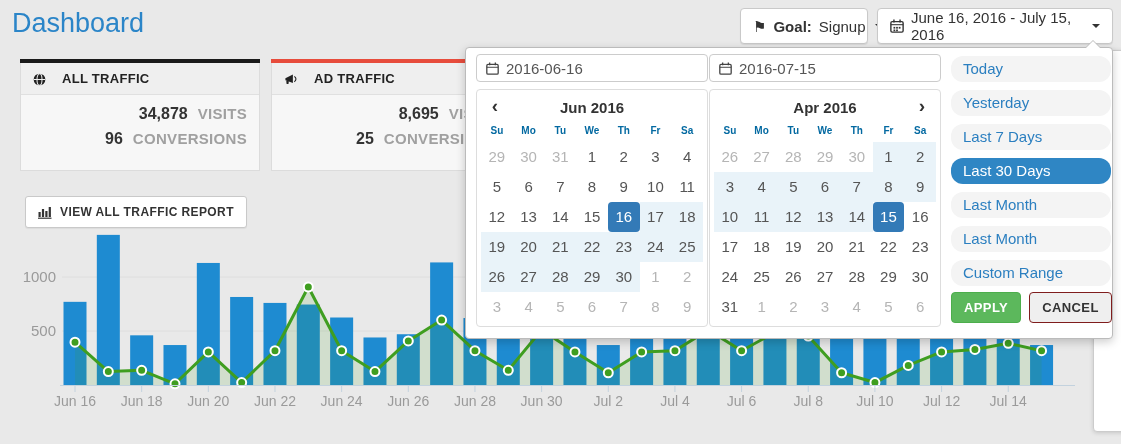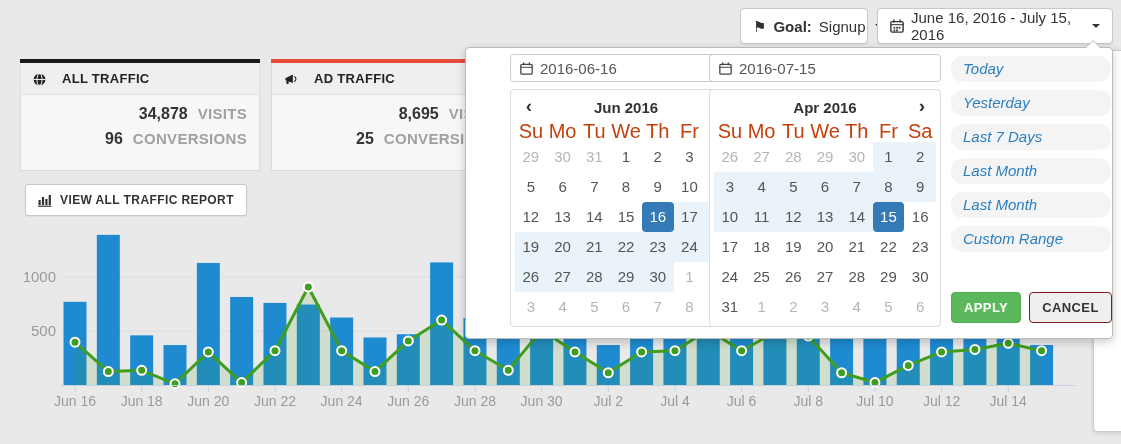--- a/index.html
+++ b/index.html
@@ -22,70 +22,71 @@
   .card-all{left:20px;}
   .card-ad{left:271px;}
   .card-head{display:flex;align-items:flex-end;gap:16px;background:#efefef;border-bottom:1px solid #e0e0e0;
              padding:8px 12px;font-size:13px;font-weight:bold;color:#222;letter-spacing:.3px;}
   .card-body{padding:10px 12px 0 12px;}
   .stat-row{display:flex;align-items:baseline;margin-bottom:7px;justify-content:flex-end;}
   .stat-num{width:66px;text-align:right;font-weight:bold;color:#333;font-size:16px;}
   .stat-label{margin-left:10px;color:#a0a0a0;font-weight:bold;font-size:15px;letter-spacing:.3px;}
 
   
-  .report-btn{position:absolute;left:25px;top:184px;height:30px;display:flex;align-items:center;gap:8px;
+  .report-btn{position:absolute;left:25px;top:196px;height:30px;display:flex;align-items:center;gap:8px;
               background:#fff;border:1px solid #c9c9c9;border-radius:3px;padding:0 12px;font-size:12px;
               font-weight:bold;color:#333;letter-spacing:.4px;cursor:pointer;box-shadow:0 1px 1px rgba(0,0,0,.06);}
 
   
   .chart-svg{position:absolute;left:0;top:225px;}
 
   
   .edge-widget{position:absolute;left:1093px;top:50px;width:40px;height:380px;background:#fff;
                border:1px solid #ccc;border-radius:4px;box-shadow:0 1px 4px rgba(0,0,0,.15);}
 
   
   .picker{position:absolute;left:465px;top:47px;width:648px;height:292px;background:#fff;border:1px solid #bbb;
           border-radius:4px;box-shadow:0 3px 10px rgba(0,0,0,.2);box-sizing:border-box;}
   .picker::before{content:"";position:absolute;top:-8px;right:11px;border-left:8px solid transparent;border-right:8px solid transparent;border-bottom:8px solid #bbb;}
   .picker::after{content:"";position:absolute;top:-7px;right:11px;border-left:8px solid transparent;border-right:8px solid transparent;border-bottom:8px solid #fff;}
   .cal-col{position:absolute;top:6px;width:232px;}
-  .cal-col.c1{left:10px;margin-left:34px;}
+  .cal-col.c1{left:10px;}
   .cal-col.c2{left:243px;}
   .date-input{height:28px;border:1px solid #ccc;border-radius:4px;display:flex;align-items:center;gap:7px;
               padding:0 9px;font-size:15px;color:#555;background:#fff;box-sizing:border-box;}
   .cal-box{margin-top:7px;border:1px solid #ddd;border-radius:4px;background:#fff;padding:4px;box-sizing:border-box;width:232px;}
   .cal-head{position:relative;height:26px;display:flex;align-items:center;justify-content:center;
             font-size:15px;font-weight:bold;color:#333;}
   .cal-nav{position:absolute;top:0;height:26px;line-height:24px;font-size:19px;font-weight:bold;color:#333;
            width:24px;text-align:center;cursor:pointer;}
   .cal-nav.prev{left:2px;}
   .cal-nav.next{right:2px;}
   .dow-row,.day-row{display:flex;}
-  .dow{width:32px;height:22px;line-height:22px;text-align:center;font-size:20px;font-weight:normal;color:#c2410c;}
+  .dow{width:32px;height:22px;line-height:22px;text-align:center;font-size:10px;font-weight:bold;color:#0369a1;}
   .day{width:32px;height:30px;line-height:30px;text-align:center;font-size:15px;color:#555;cursor:pointer;box-sizing:border-box;}
   .day.off{color:#b5b5b5;}
   .day.in{background:#e9f3f9;}
   .day.sel{background:#337ab7;color:#fff;border-radius:4px;}
 
-  .ranges{position:absolute;left:485px;top:8px;width:160px;font-style:italic;}
+  .ranges{position:absolute;left:485px;top:8px;width:160px;}
   .range-item{height:26px;line-height:26px;background:#f4f4f4;border-radius:12px;color:#2b7fc0;font-size:15px;
               padding-left:12px;margin-bottom:8px;cursor:pointer;}
   .range-item.active{background:#2f86c4;color:#fff;}
   .picker-actions{position:absolute;left:485px;top:244px;display:flex;gap:8px;}
   .btn-apply{background:#5cb85c;border:1px solid #4cae4c;color:#fff;font-weight:bold;font-size:13px;
              border-radius:4px;padding:7px 12px;letter-spacing:.4px;cursor:pointer;font-family:inherit;}
   .btn-cancel{background:#efefef;border:1px solid #7f1d1d;color:#333;font-weight:bold;font-size:13px;
              border-radius:4px;padding:7px 12px;letter-spacing:.4px;cursor:pointer;font-family:inherit;}
 </style>
 </head>
 <body>
 
 <div class="page">
 
+  <div class="page-title">Dashboard</div>
 
   <div class="hbtn goal-btn">
     <span class="flag">⚑</span>
     <span style="font-weight:bold">Goal:</span>
     <span>Signup</span>
     <span class="caret"></span>
   </div>
 
   <div class="hbtn date-btn">
     <span style="display:flex">
@@ -430,20 +431,21 @@
             <div class="day off">4</div>
             <div class="day off">5</div>
             <div class="day off">6</div>
           </div>
         </div>
     </div>
     <div class="ranges" id="ranges">
         <div class="range-item">Today</div>
         <div class="range-item">Yesterday</div>
         <div class="range-item">Last 7 Days</div>
+        <div class="range-item active">Last 30 Days</div>
         <div class="range-item">Last Month</div>
         <div class="range-item">Last Month</div>
         <div class="range-item">Custom Range</div>
       </div>
     <div class="picker-actions">
       <button class="btn-apply">APPLY</button>
       <button class="btn-cancel">CANCEL</button>
     </div>
   </div>
 

